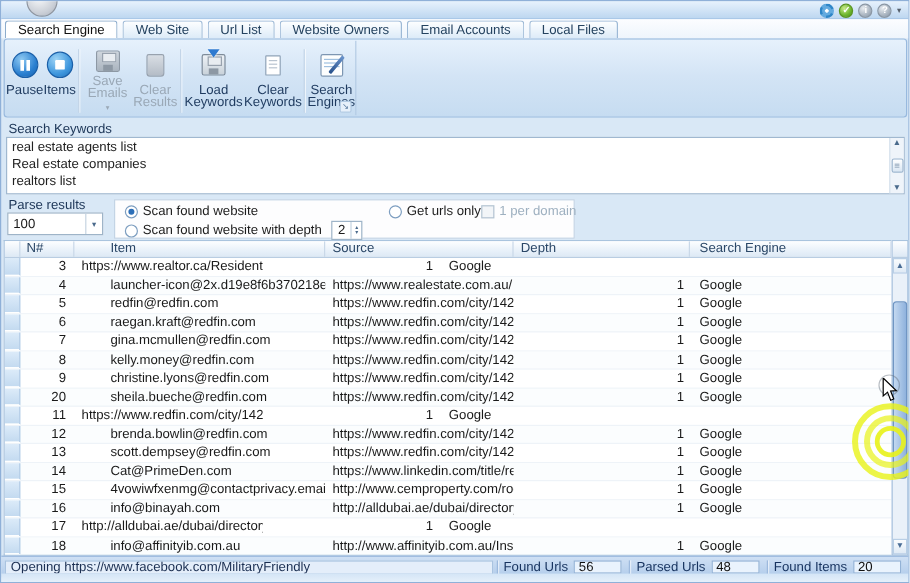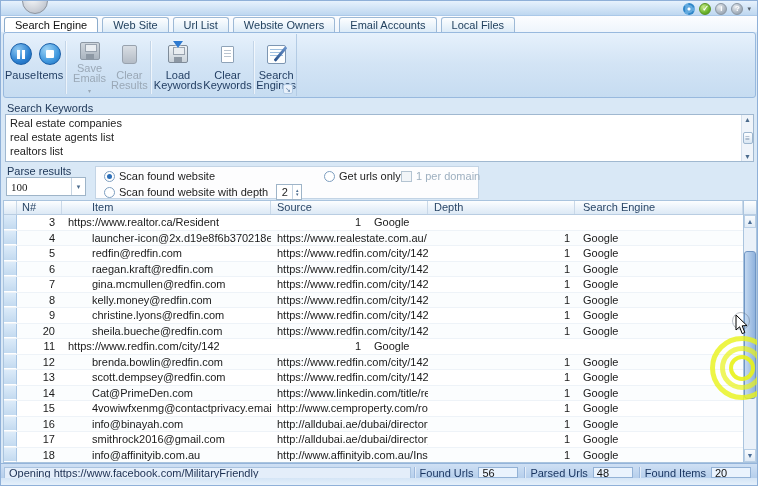--- a/index.html
+++ b/index.html
@@ -80,21 +80,21 @@
   .kw-scroll { width:12px; border-left:1px solid #d5e0ec; background:#eff4fa; display:flex;
                flex-direction:column; align-items:center; justify-content:space-between; padding:1px 0; }
   .kw-scroll .arr { font-size:7px; color:#4a6a8c; line-height:1; }
   .kw-thumb { width:10px; height:12px; background:linear-gradient(#fdfeff,#d9e6f3); border:1px solid #9db6cf;
               border-radius:2px; font-size:8px; color:#7c93ab; text-align:center; line-height:11px; }
 
   
   .parse-label { position:absolute; left:6px; top:164px; color:#20395a; }
   .parse-select { position:absolute; left:5px; top:176px; width:80px; height:19px; background:#fff;
                   border:1px solid #9eb4c8; display:flex; align-items:center; }
-  .parse-select .val { flex:1; padding-left:4px;font-family:Liberation Serif, serif; }
+  .parse-select .val { flex:1; padding-left:4px; }
   .sel-caret { width:14px; border-left:1px solid #c6d4e2; text-align:center; font-size:7px; color:#4a6a8c;
                align-self:stretch; display:flex; align-items:center; justify-content:center; }
   .options-panel { position:absolute; left:94px; top:165px; width:384px; height:33px; background:#fdfdfe;
                    border:1px solid #c3d4e5; }
   .opt { position:absolute; display:flex; align-items:center; gap:4px; white-space:nowrap; color:#1d1d1d; }
   .radio { width:11px; height:11px; border:1px solid #7d9ec0; border-radius:50%; background:#fff;
            display:inline-flex; align-items:center; justify-content:center; }
   .radio.checked::after { content:""; width:5px; height:5px; border-radius:50%; background:#2d6fb8; }
   .checkbox { width:11px; height:11px; border:1px solid #b4c4d2; background:#f2f5f8; }
   .opt.disabled { color:#9eb0c0; }
@@ -245,22 +245,22 @@
           </div>
         <div class="lbl">Search Engines</div>
       </div>
       <span class="launcher">↘</span>
     </div>
   </div>
 
   <div class="kw-label">Search Keywords</div>
   <div class="kw-box">
     <div class="kw-lines">
+      <div>real estate agents list</div>
       <div>Real estate companies</div>
-      <div>real estate agents list</div>
       <div>realtors list</div>
     </div>
     <div class="kw-scroll">
       <span class="arr">▲</span>
       <span class="kw-thumb">≡</span>
       <span class="arr">▼</span>
     </div>
   </div>
 
   <div class="parse-label">Parse results</div>
@@ -424,21 +424,20 @@
     <div class="cell c-n">16</div>
     <div class="cell c-item">info@binayah.com</div>
     <div class="cell c-source">http://alldubai.ae/dubai/directory/real-e...</div>
     <div class="cell c-depth">1</div>
     <div class="cell c-engine">Google</div>
   </div>
 
   <div class="trow">
     <div class="cell c-sel"></div>
     <div class="cell c-n">17</div>
-    <div class="cell c-item">smithrock2016@gmail.com</div>
     <div class="cell c-source">http://alldubai.ae/dubai/directory/real-e...</div>
     <div class="cell c-depth">1</div>
     <div class="cell c-engine">Google</div>
   </div>
 
   <div class="trow">
     <div class="cell c-sel"></div>
     <div class="cell c-n">18</div>
     <div class="cell c-item">info@affinityib.com.au</div>
     <div class="cell c-source">http://www.affinityib.com.au/Insurance...</div>

